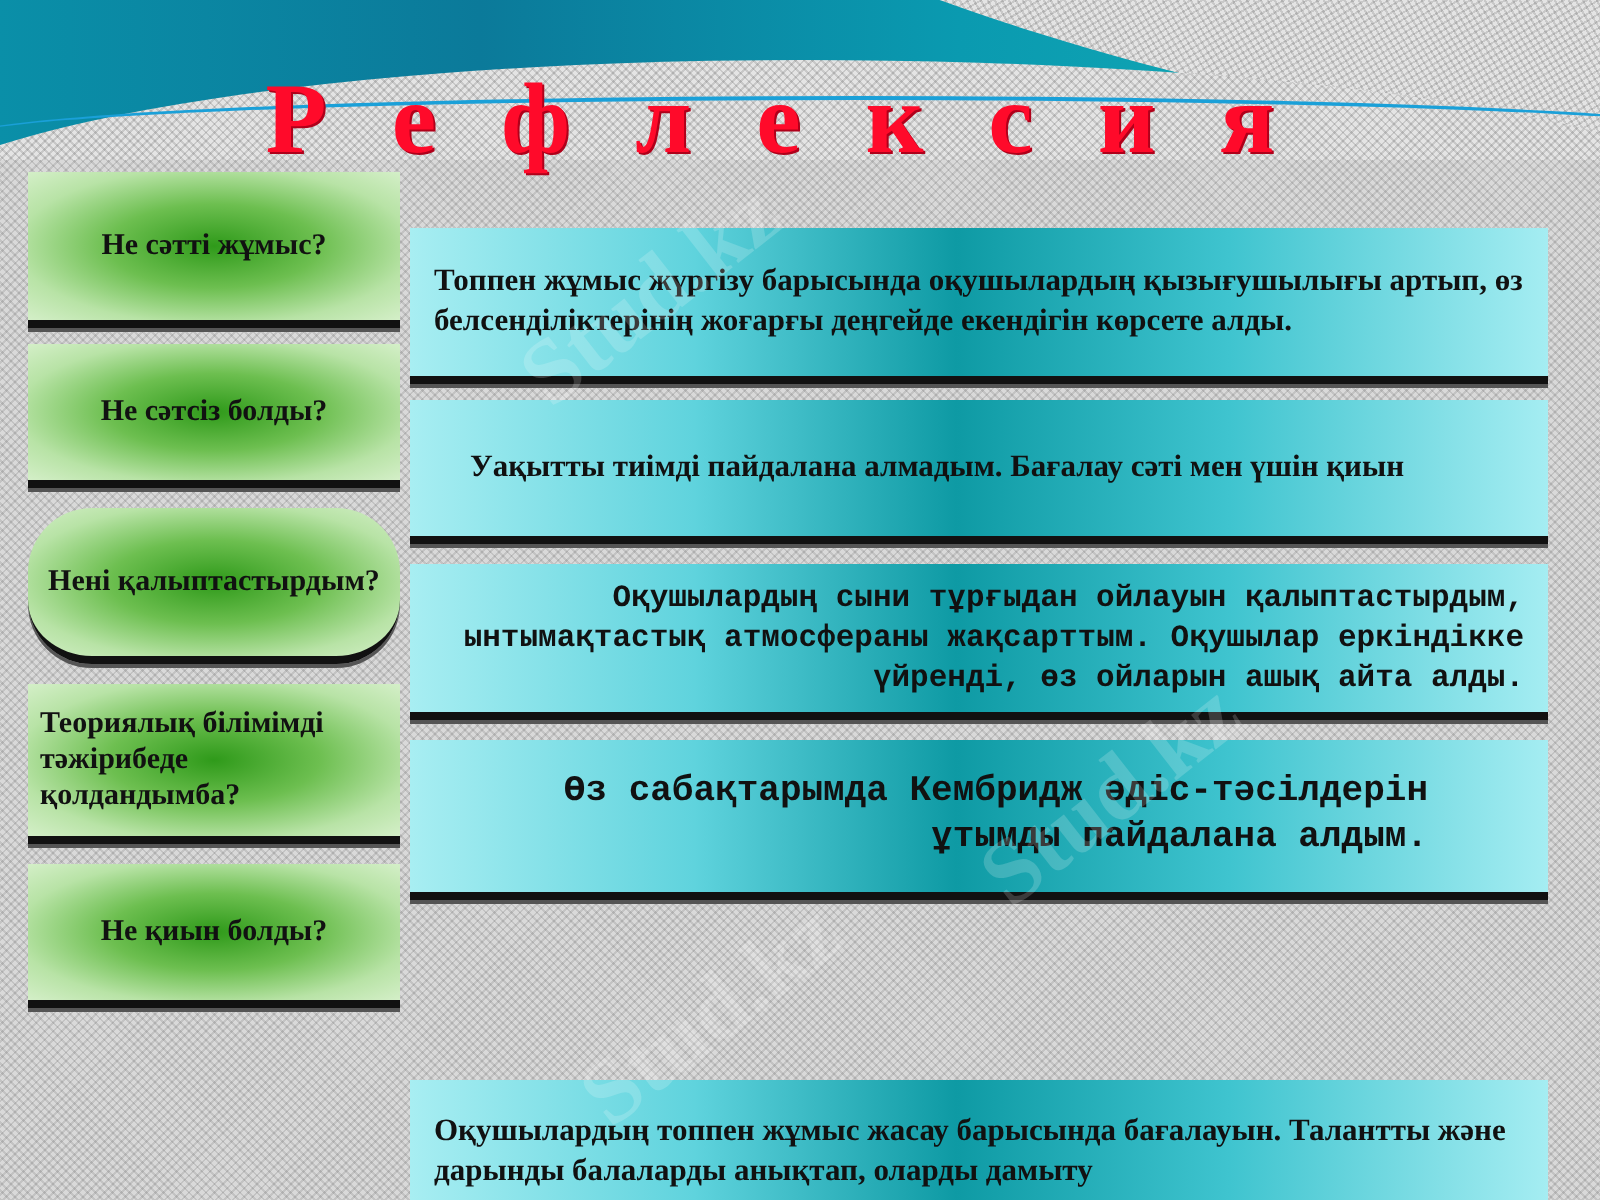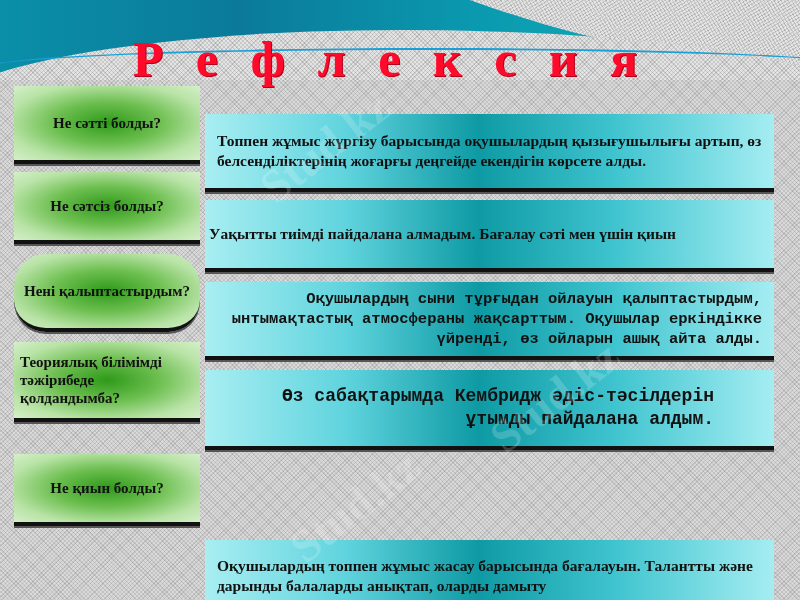--- a/index.html
+++ b/index.html
@@ -76,41 +76,41 @@
 
 <div class="top-band">
   <div class="wave2"></div>
   <div class="wave"></div>
   <div class="line"></div>
 </div>
 
 <div class="title">Р е ф л е к с и я</div>
 
 <div class="row" style="top:86px;height:78px;">
-  <div class="q" style="height:78px;">Не сәтті болды?</div>
+  <div class="q" style="height:78px;">Не сәтті жұмыс?</div>
   <div class="a" style="height:78px;">Топпен жұмыс жүргізу барысында оқушылардың қызығушылығы артып, өз  белсенділіктерінің жоғарғы деңгейде екендігін көрсете алды.</div>
 </div>
 
 <div class="row" style="top:172px;height:72px;">
   <div class="q" style="height:72px;">Не сәтсіз болды?</div>
-  <div class="a" style="height:72px;padding-left:4px;font-family:Liberation Serif, serif;">Уақытты тиімді пайдалана алмадым. Бағалау сәті мен үшін қиын</div>
+  <div class="a" style="height:72px;padding-left:30px;font-family:Liberation Serif, serif;">Уақытты тиімді пайдалана алмадым. Бағалау сәті мен үшін қиын</div>
 </div>
 
 <div class="row" style="top:254px;height:78px;">
   <div class="q" style="height:78px;border-radius:32px;">Нені қалыптастырдым?</div>
   <div class="a center" style="height:78px;">Оқушылардың сыни тұрғыдан ойлауын қалыптастырдым, ынтымақтастық атмосфераны жақсарттым. Оқушылар еркіндікке үйренді,  өз ойларын ашық айта алды.</div>
 </div>
 
 <div class="row" style="top:342px;height:80px;">
   <div class="q left" style="height:80px;">Теориялық білімімді тәжірибеде қолдандымба?</div>
   <div class="a center big" style="height:80px;padding:0 60px;">Өз сабақтарымда Кембридж  әдіс-тәсілдерін ұтымды пайдалана  алдым.</div>
 </div>
 
 <div class="row" style="top:432px;height:72px;">
-  <div class="q" style="height:72px;margin-top:22px;">Не қиын болды?</div>
+  <div class="q" style="height:72px;">Не қиын болды?</div>
 </div>
 
 <div class="row" style="top:512px;height:76px;">
   <div class="a" style="height:76px;">Оқушылардың топпен жұмыс жасау барысында бағалауын. Талантты және дарынды балаларды анықтап, оларды дамыту</div>
 </div>
 
 <div class="watermark" style="left:250px;top:120px;">Stud.kz</div>
 <div class="watermark" style="left:480px;top:370px;">Stud.kz</div>
 <div class="watermark" style="left:280px;top:480px;">Stud.kz</div>
 

